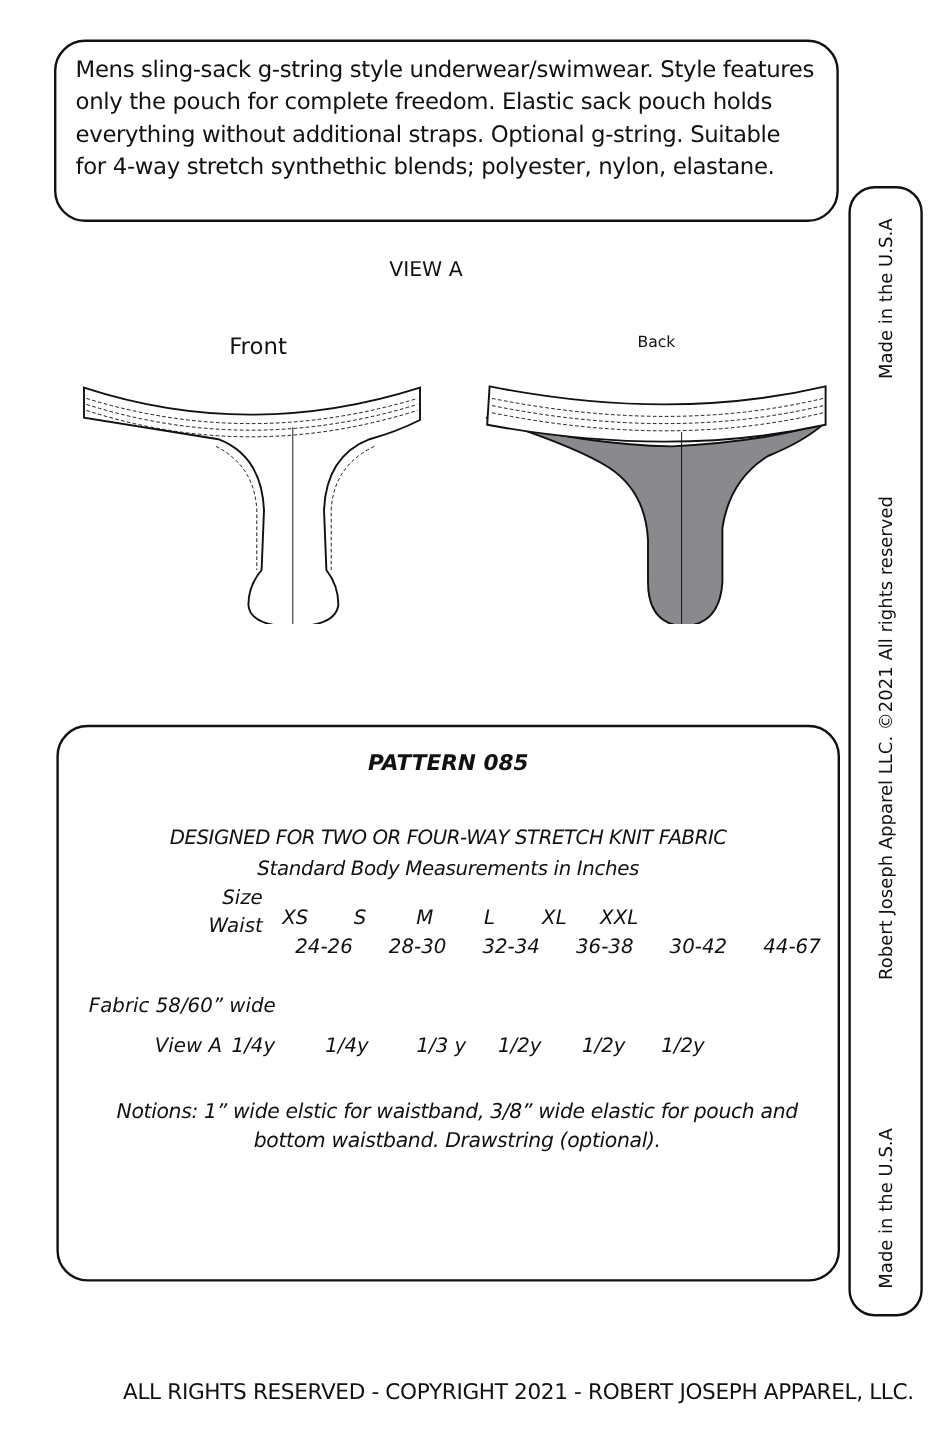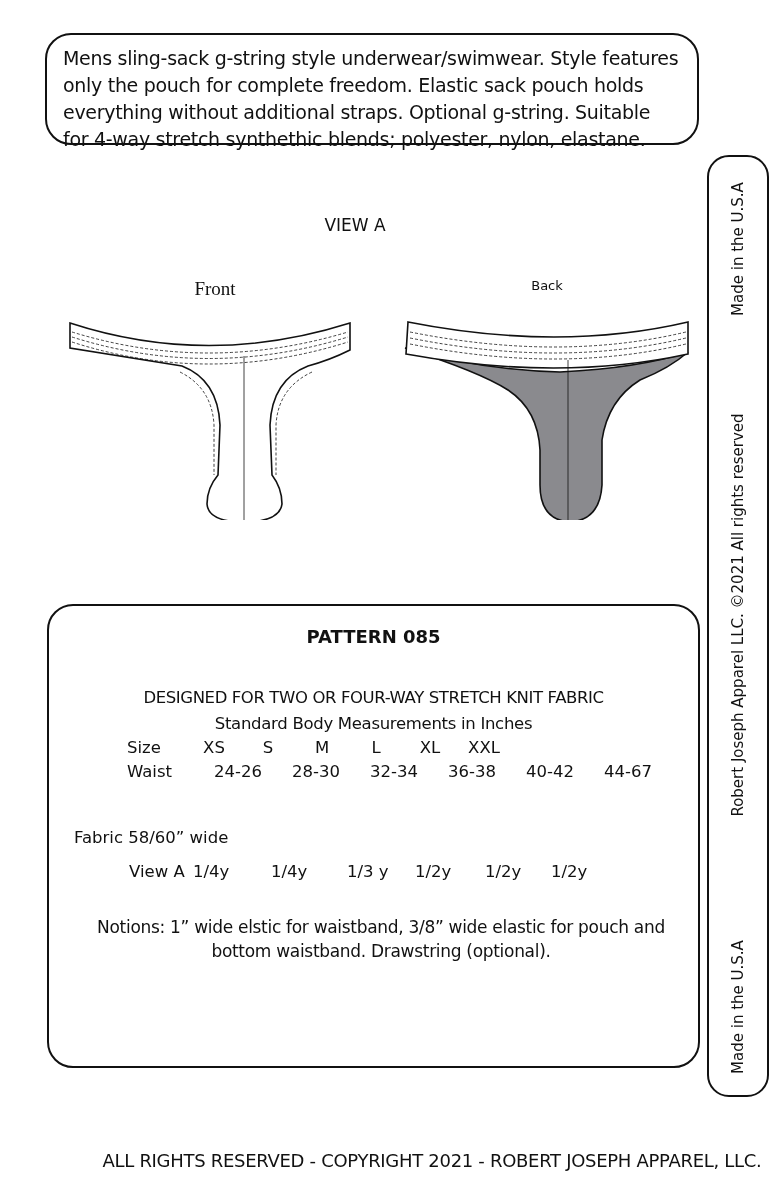--- a/index.html
+++ b/index.html
@@ -1,32 +1,32 @@
 <!DOCTYPE html>
 <html><head>
 <meta charset="utf-8">
 <style>
   html, body { margin: 0; padding: 0; background: #ffffff; }
   body { width: 776px; height: 1200px; position: relative; overflow: hidden;
          font-family: "DejaVu Sans", sans-serif; color: #111; }
   .box { position: absolute; border: 2px solid #111; border-radius: 26px; box-sizing: border-box; }
-  #desc-box { left: 45px; top: 33px; width: 654px; height: 112px; padding: 10px 16px; }
+  #desc-box { left: 45px; top: 33px; width: 654px; height: 152px; padding: 10px 16px; }
   #desc-text { font-size: 19px; line-height: 27px; letter-spacing: -0.3px; }
   #view-title { position: absolute; left: 0; width: 710px; top: 215px; text-align: center; font-size: 17px; }
-  #front-label { position: absolute; left: 160px; width: 110px; top: 278px; text-align: center; font-size: 19px; font-family: Liberation Serif, serif; }
+  #front-label { position: absolute; left: 160px; width: 110px; top: 278px; text-align: center; font-size: 19px; }
   #back-label { position: absolute; left: 492px; width: 110px; top: 278px; text-align: center; font-size: 13px; }
   #garments { position: absolute; left: 60px; top: 310px; }
-  #pattern-box { left: 47px; top: 604px; width: 653px; height: 464px; }
+  #pattern-box { left: 47px; top: 604px; width: 653px; height: 464px; font-style: italic; }
   #pattern-title { position: absolute; top: 20px; left: 0; width: 100%; text-align: center; font-size: 18px; font-weight: bold; }
   #designed { position: absolute; top: 82px; left: 0; width: 100%; text-align: center; font-size: 16.5px; letter-spacing: -0.4px; }
   #std-meas { position: absolute; top: 108px; left: 0; width: 100%; text-align: center; font-size: 16.5px; letter-spacing: -0.3px; }
   .row { position: absolute; left: 78px; font-size: 16.5px; display: flex; }
   .row span { display: inline-block; text-align: center; }
-  .row .lbl { width: 60px; text-align: left; }
-  .row .c { width: 54px; }
+  .row .lbl { width: 60px; text-align: right; margin-left: 32px; }
+  .row .c { width: 54px; margin-top: 17px; }
   #size-row { top: 132px; }
   #waist-row { top: 156px; gap: 24px; }
   #material { position: absolute; top: 198px; left: 12px; font-size: 16.5px; letter-spacing: -0.3px; }
   #fabric { position: absolute; top: 222px; left: 25px; font-size: 16.5px; }
   #viewa-row { position: absolute; top: 256px; left: 80px; font-size: 16.5px; display: flex; }
   #viewa-row span { display: inline-block; }
   #notions { position: absolute; top: 309px; left: 22px; width: 620px; font-size: 17px; line-height: 24px; letter-spacing: -0.3px; text-align: center; }
   #side-box { left: 707px; top: 155px; width: 62px; height: 942px; border-radius: 22px; }
   .vert { position: absolute; left: 50%; transform: translate(-50%, -50%) rotate(-90deg); white-space: nowrap; font-size: 15px; }
   #footer { position: absolute; left: 0; width: 776px; top: 1150px; text-align: center; font-size: 18px; letter-spacing: -0.3px; padding-left: 44px; }
@@ -76,21 +76,21 @@
     <span class="c">L</span>
     <span class="c">XL</span>
     <span class="c">XXL</span>
   </div>
   <div class="row" id="waist-row">
     <span class="lbl">Waist</span>
     <span class="c">24-26</span>
     <span class="c">28-30</span>
     <span class="c">32-34</span>
     <span class="c">36-38</span>
-    <span class="c">40-42</span>
+    <span class="c">30-42</span>
     <span class="c">44-67</span>
   </div>
   <div id="fabric">Fabric 58/60” wide</div>
   <div id="viewa-row">
     <span style="width:64px">View A</span>
     <span style="width:78px">1/4y</span>
     <span style="width:76px">1/4y</span>
     <span style="width:68px">1/3 y</span>
     <span style="width:70px">1/2y</span>
     <span style="width:66px">1/2y</span>

